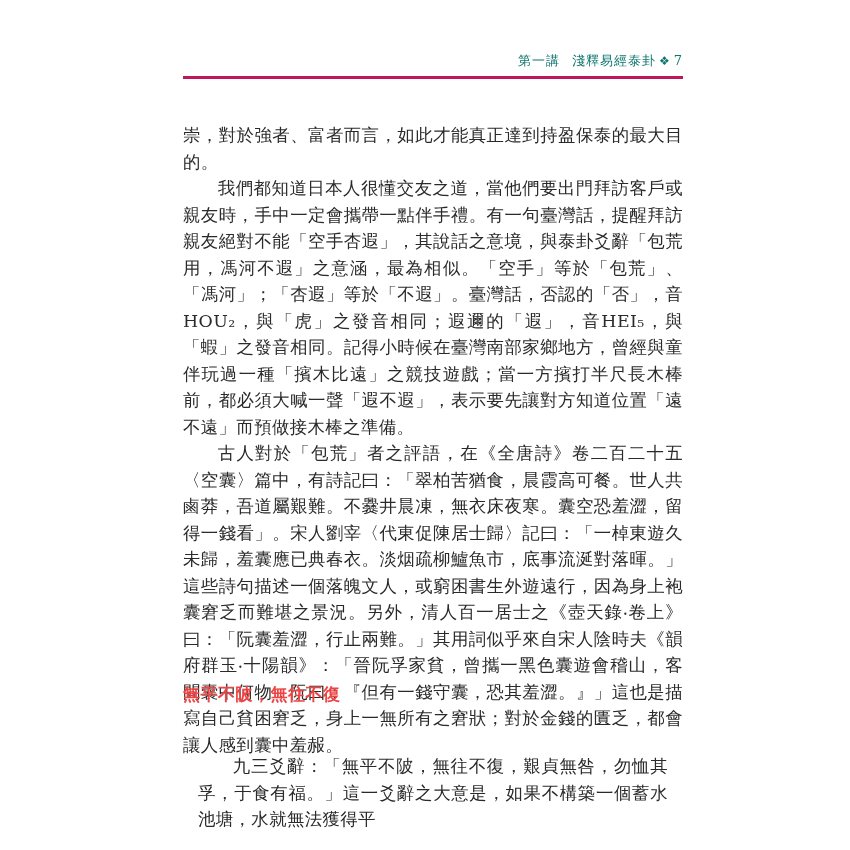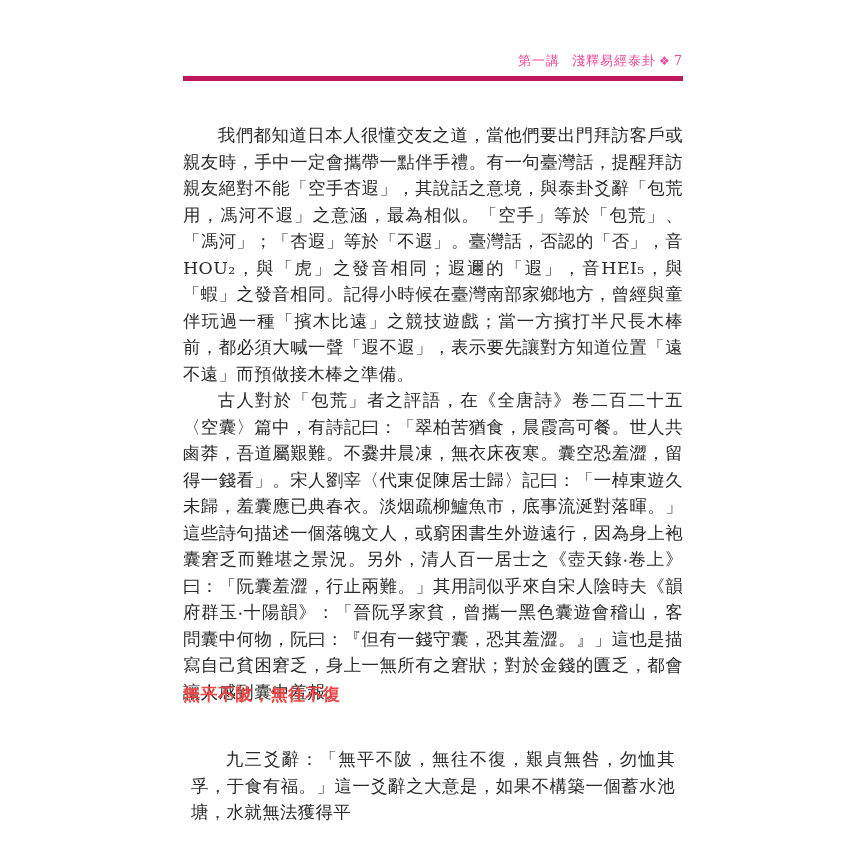--- a/index.html
+++ b/index.html
@@ -1,22 +1,22 @@
 <!DOCTYPE html>
 <html><head>
 <meta charset="utf-8">
 <style>
   html, body { margin: 0; padding: 0; background: #ffffff; }
   body { width: 850px; height: 850px; position: relative; overflow: hidden; }
   .page { position: absolute; left: 0; top: 0; width: 850px; height: 850px; background: #fff; }
   .running-head {
     position: absolute; left: 183px; top: 50px; width: 500px; height: 26px;
-    border-bottom: 5px solid #be185d;
+    border-bottom: 3px solid #be185d;
     text-align: right;
-    font-family: "DejaVu Serif", serif; font-size: 13px; color: #ec4899;
+    font-family: "DejaVu Serif", serif; font-size: 13px; color: #0f766e;
     letter-spacing: 1px; line-height: 22px;
   }
   .running-head .gap { display: inline-block; width: 12px; }
   .running-head .orn { font-size: 12px; margin: 0 3px; }
   .body-text {
     position: absolute; left: 183px; top: 122px; width: 500px;
     font-family: "DejaVu Serif", serif; font-size: 17.4px; color: #2a2a2a;
     line-height: 26.5px; letter-spacing: 0.4px;
   }
   .body-text p { margin: 0; text-align: justify; text-justify: inter-ideograph; }
@@ -24,32 +24,33 @@
   .section-heading {
     position: absolute; left: 183px; top: 682px; width: 500px;
     font-family: "DejaVu Sans", sans-serif; font-weight: bold; font-size: 17px; color: #ef4444;
     line-height: 24px; letter-spacing: 0.5px;
   }
   .body-text-2 {
     position: absolute; left: 183px; top: 738px; width: 500px;
     font-family: "DejaVu Serif", serif; font-size: 17.4px; color: #2a2a2a;
     line-height: 26.5px; letter-spacing: 0.4px;
   }
-  .body-text-2 p { margin: 8px; text-align: justify; }
+  .body-text-2 p { margin: 15px; text-align: justify; }
 </style>
 </head>
 <body>
 
 <div class="page">
 
   <div class="running-head">
     <span>第一講</span><span class="gap"></span><span>淺釋易經泰卦</span><span class="orn">❖</span><span>7</span>
   </div>
 
   <div class="body-text">
+    <p>崇，對於強者、富者而言，如此才能真正達到持盈保泰的最大目的。</p>
     <p class="indent">我們都知道日本人很懂交友之道，當他們要出門拜訪客戶或親友時，手中一定會攜帶一點伴手禮。有一句臺灣話，提醒拜訪親友絕對不能「空手杏遐」，其說話之意境，與泰卦爻辭「包荒用，馮河不遐」之意涵，最為相似。「空手」等於「包荒」、「馮河」；「杏遐」等於「不遐」。臺灣話，否認的「否」，音HOU₂，與「虎」之發音相同；遐邇的「遐」，音HEI₅，與「蝦」之發音相同。記得小時候在臺灣南部家鄉地方，曾經與童伴玩過一種「擯木比遠」之競技遊戲；當一方擯打半尺長木棒前，都必須大喊一聲「遐不遐」，表示要先讓對方知道位置「遠不遠」而預做接木棒之準備。</p>
     <p class="indent">古人對於「包荒」者之評語，在《全唐詩》卷二百二十五〈空囊〉篇中，有詩記曰：「翠柏苦猶食，晨霞高可餐。世人共鹵莽，吾道屬艱難。不爨井晨凍，無衣床夜寒。囊空恐羞澀，留得一錢看」。宋人劉宰〈代東促陳居士歸〉記曰：「一棹東遊久未歸，羞囊應已典春衣。淡烟疏柳鱸魚市，底事流涎對落暉。」這些詩句描述一個落魄文人，或窮困書生外遊遠行，因為身上袍囊窘乏而難堪之景況。另外，清人百一居士之《壺天錄‧卷上》曰：「阮囊羞澀，行止兩難。」其用詞似乎來自宋人陰時夫《韻府群玉‧十陽韻》：「晉阮孚家貧，曾攜一黑色囊遊會稽山，客問囊中何物，阮曰：『但有一錢守囊，恐其羞澀。』」這也是描寫自己貧困窘乏，身上一無所有之窘狀；對於金錢的匱乏，都會讓人感到囊中羞赧。</p>
   </div>
 
   <div class="section-heading">無平不陂，無往不復</div>
 
   <div class="body-text-2">
     <p class="indent">九三爻辭：「無平不陂，無往不復，艱貞無咎，勿恤其孚，于食有福。」這一爻辭之大意是，如果不構築一個蓄水池塘，水就無法獲得平</p>
   </div>
 

